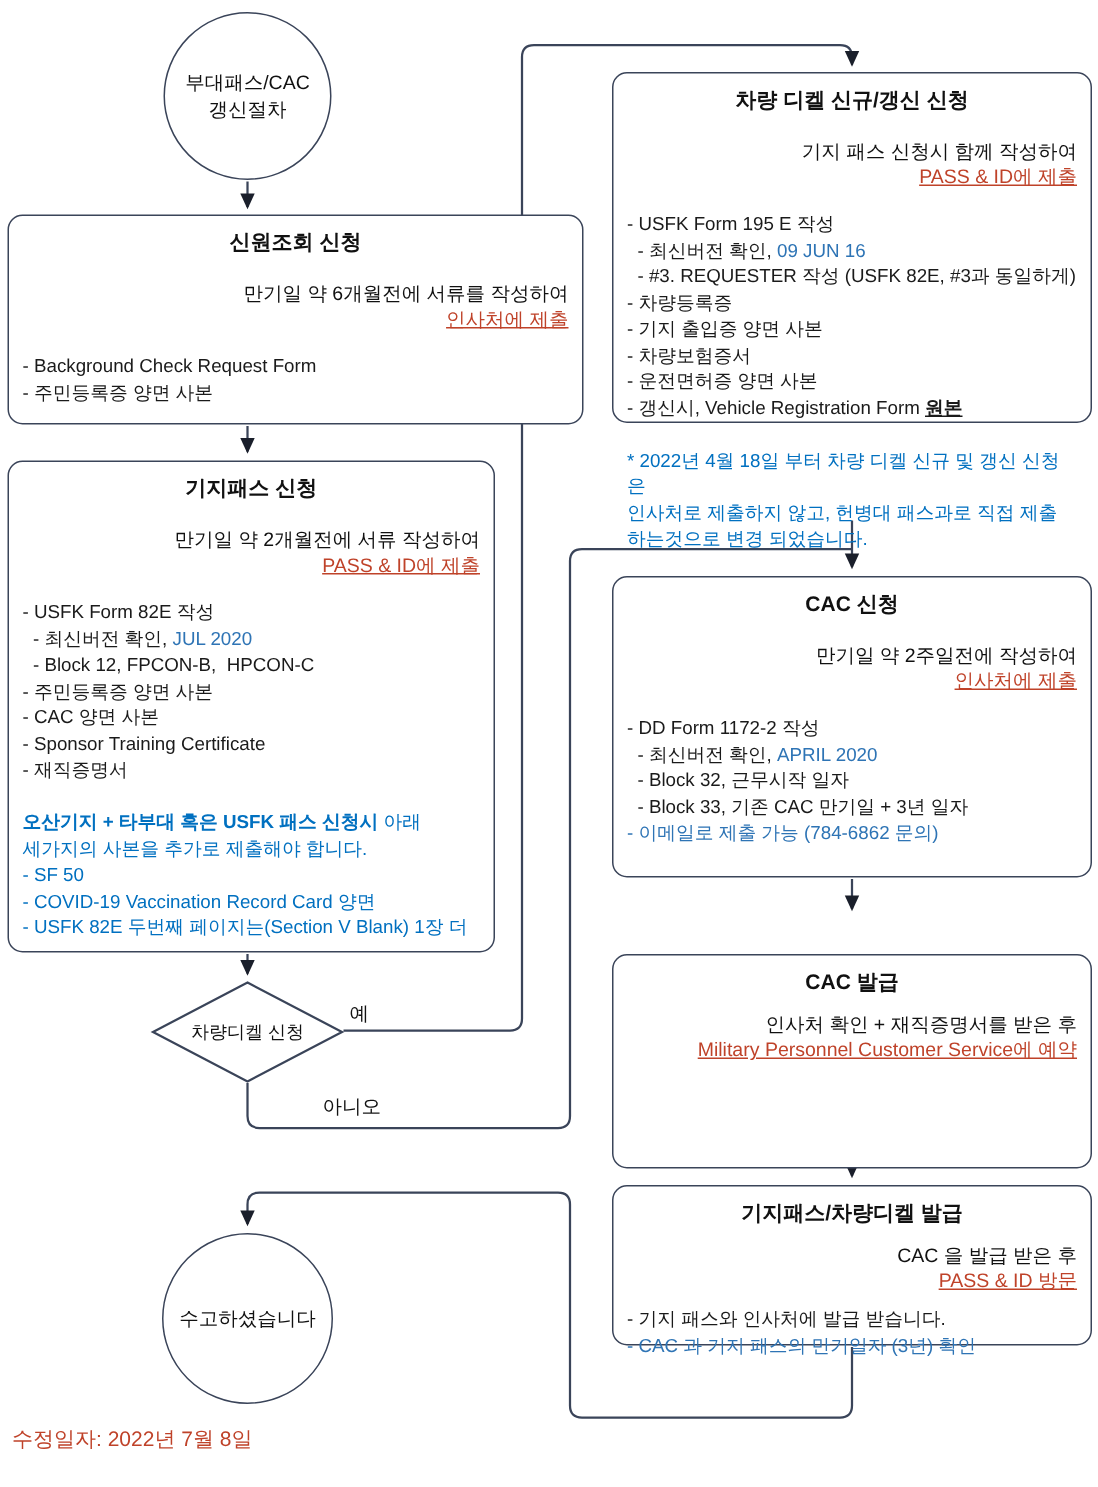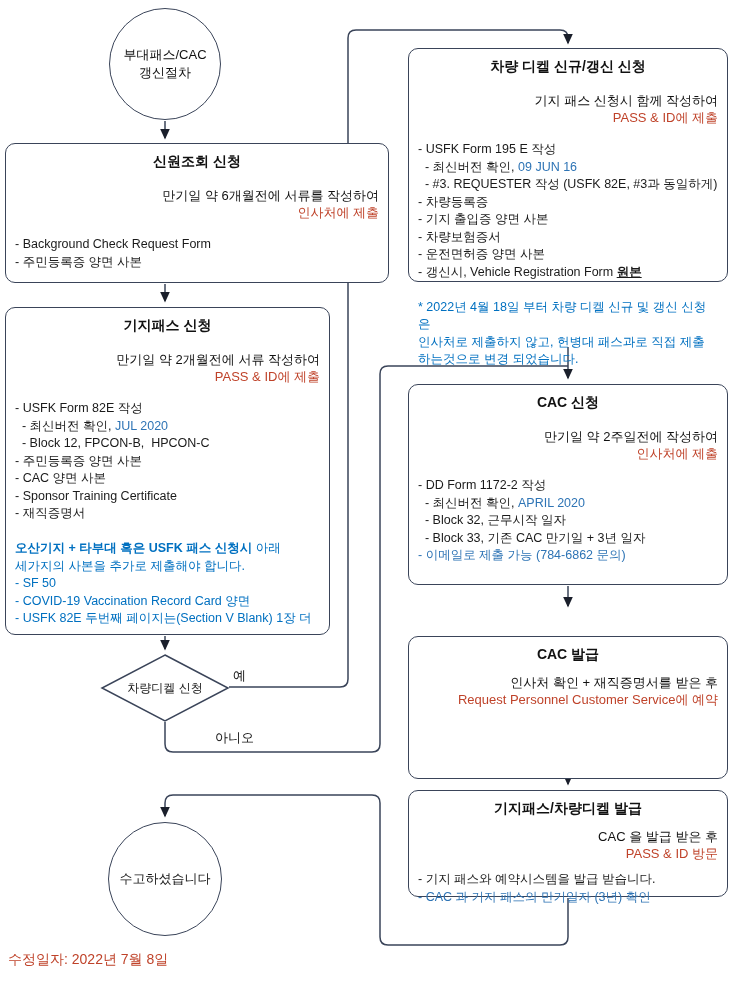--- a/index.html
+++ b/index.html
@@ -5,21 +5,21 @@
   html,body{margin:0;padding:0;background:#ffffff;}
   body{font-family:"Liberation Sans","DejaVu Sans",sans-serif;color:#1a1a1a;}
   #canvas{position:relative;width:732px;height:991px;background:#fff;overflow:hidden;padding-left:31px;}
   #wires{position:absolute;left:0;top:0;width:732px;height:991px;}
   .node{position:absolute;background:#fff;border:1.5px solid #3a4459;border-radius:10px;box-sizing:border-box;}
   .circle{border-radius:50%;display:flex;align-items:center;justify-content:center;text-align:center;
           font-size:13px;line-height:18px;color:#111;}
   .box{padding:9px 9px 6px 9px;}
   .box h3{margin:0 0 16px 0;font-size:14px;font-weight:bold;text-align:center;color:#111;}
   .sub{text-align:right;font-size:13px;line-height:17px;margin-bottom:15px;color:#111;}
-  .sub .accent{display:block;}
+  .sub .accent{display:block;text-decoration:underline;}
   .items{font-size:12.5px;line-height:17.5px;}
   .items .ln{white-space:pre-wrap;min-height:17.5px;}
   .tight h3{margin-bottom:10px;}
   .tight .sub{margin-bottom:9px;}
   .sg-k{color:#1a1a1a;}
   .sg-b1{color:#2e74b5;}
   .sg-b2{color:#0070c0;}
   .sg-b2b{color:#0070c0;font-weight:bold;}
   .sg-u{color:#1a1a1a;font-weight:bold;text-decoration:underline;}
   .red{color:#bf4229;}
@@ -131,32 +131,32 @@
         <div class="ln"><span class="sg-k">  - Block 32, 근무시작 일자</span></div>
         <div class="ln"><span class="sg-k">  - Block 33, 기존 CAC 만기일 + 3년 일자</span></div>
         <div class="ln"><span class="sg-b1">- 이메일로 제출 가능 (784-6862 문의)</span></div>
       </div>
   </div>
 
   <div class="node box tight" style="left:408px;top:612px;width:320px;height:143px;margin-top:24px;">
     <h3>CAC 발급</h3>
     <div class="sub">
       <span>인사처 확인 + 재직증명서를 받은 후</span>
-      <span class="accent red">Request Personnel Customer Service에 예약</span>
+      <span class="accent red">Military Personnel Customer Service에 예약</span>
     </div>
   </div>
 
   <div class="node box tight" style="left:408px;top:790px;width:320px;height:107px;">
     <h3>기지패스/차량디켈 발급</h3>
     <div class="sub">
       <span>CAC 을 발급 받은 후</span>
       <span class="accent red">PASS &amp; ID 방문</span>
     </div>
     <div class="items">
-        <div class="ln"><span class="sg-k">- 기지 패스와 예약시스템을 발급 받습니다.</span></div>
+        <div class="ln"><span class="sg-k">- 기지 패스와 인사처에 발급 받습니다.</span></div>
         <div class="ln"><span class="sg-b1">- CAC 과 기지 패스의 만기일자 (3년) 확인</span></div>
       </div>
   </div>
 
   <div class="node circle" style="left:108px;top:822px;width:114px;height:114px;">
     <div>수고하셨습니다</div>
   </div>
 
   <div id="footer-note">수정일자: 2022년 7월 8일</div>
 

